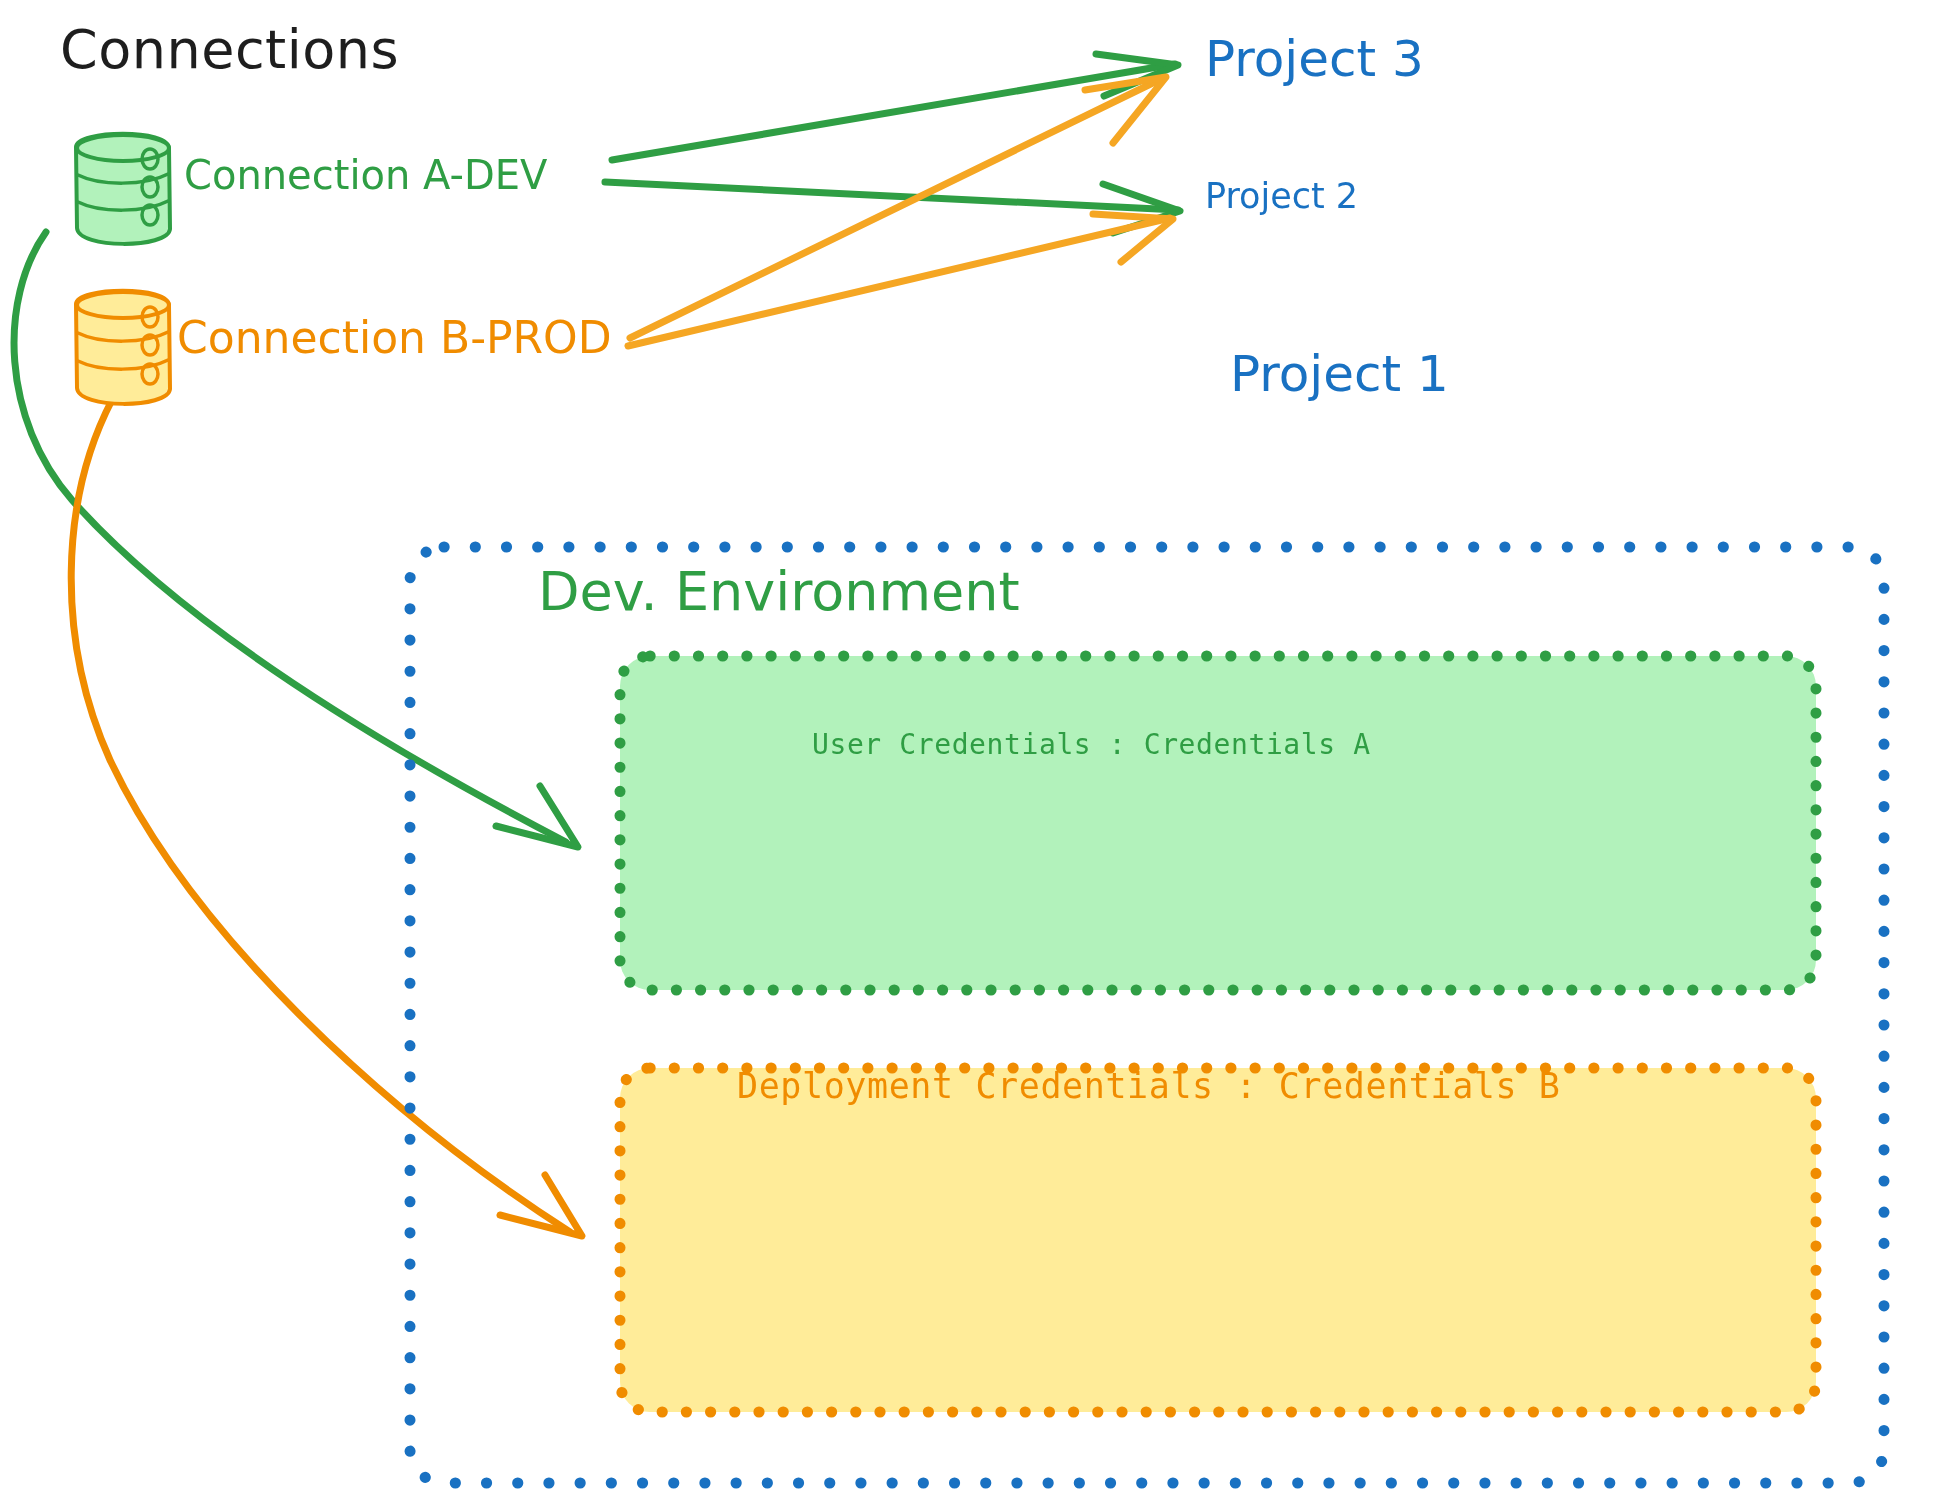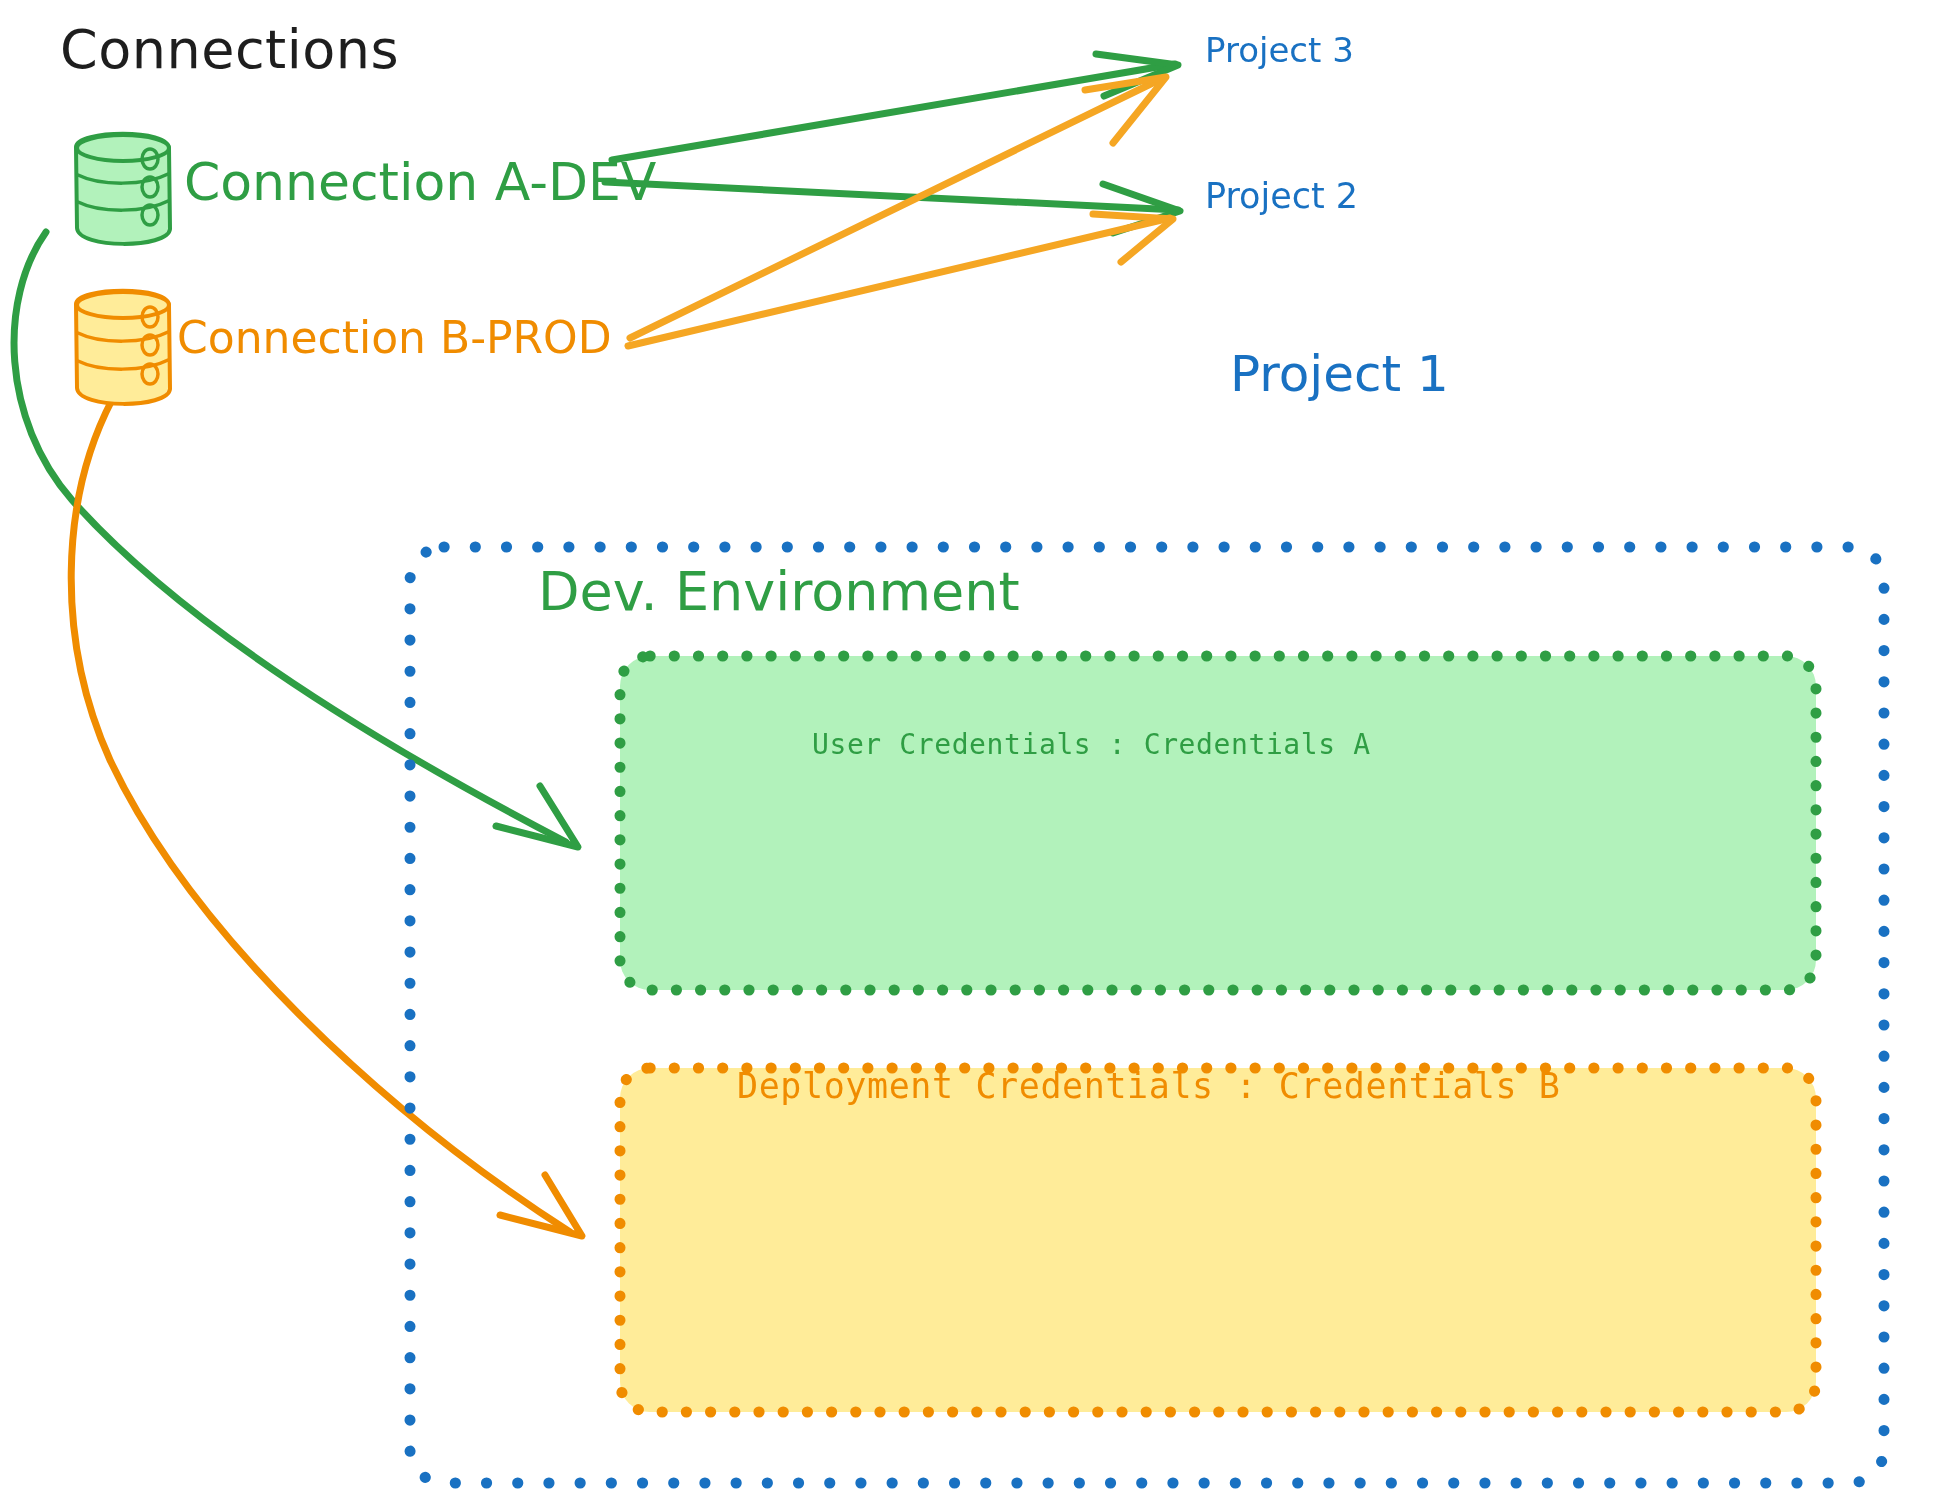--- a/index.html
+++ b/index.html
@@ -3,23 +3,23 @@
 <meta charset="utf-8">
 <style>
   html,body{margin:0;padding:0;background:#ffffff;}
   body{width:1948px;height:1506px;overflow:hidden;font-family:"DejaVu Sans",sans-serif;}
   #stage{position:relative;width:1948px;height:1440px;background:#fff;}
   svg.layer{position:absolute;left:0;top:0;width:1948px;height:1506px;overflow:visible;}
   .txt{position:absolute;white-space:pre;}
   .hand{font-family:"DejaVu Sans",sans-serif;font-weight:400;}
   .mono{font-family:"DejaVu Sans Mono",monospace;}
   .title-connections{left:60px;top:18px;font-size:54px;color:#1e1e1e;letter-spacing:0.5px;}
-  .lbl-conn-a{left:184px;top:152px;font-size:52px;color:#2f9e44;}
+  .lbl-conn-a{left:184px;top:152px;font-size:40px;color:#2f9e44;}
   .lbl-conn-b{left:177px;top:312px;font-size:44px;color:#f08c00;}
-  .lbl-p3{left:1205px;top:30px;font-size:34px;color:#1971c2;}
+  .lbl-p3{left:1205px;top:30px;font-size:50px;color:#1971c2;}
   .lbl-p2{left:1205px;top:176px;font-size:35px;color:#1971c2;}
   .lbl-p1{left:1230px;top:345px;font-size:50px;color:#1971c2;}
   .lbl-dev{left:538px;top:560px;font-size:54px;color:#2f9e44;}
   .lbl-prod{left:548px;top:893px;font-size:42px;color:#f08c00;}
   .cred-a{left:812px;top:728px;font-size:28px;color:#2f9e44;letter-spacing:0.6px;}
   .cred-b{left:705px;top:1066px;font-size:35px;color:#f08c00;letter-spacing:0.6px;margin-left:32px;}
 </style>
 </head>
 <body>
 

